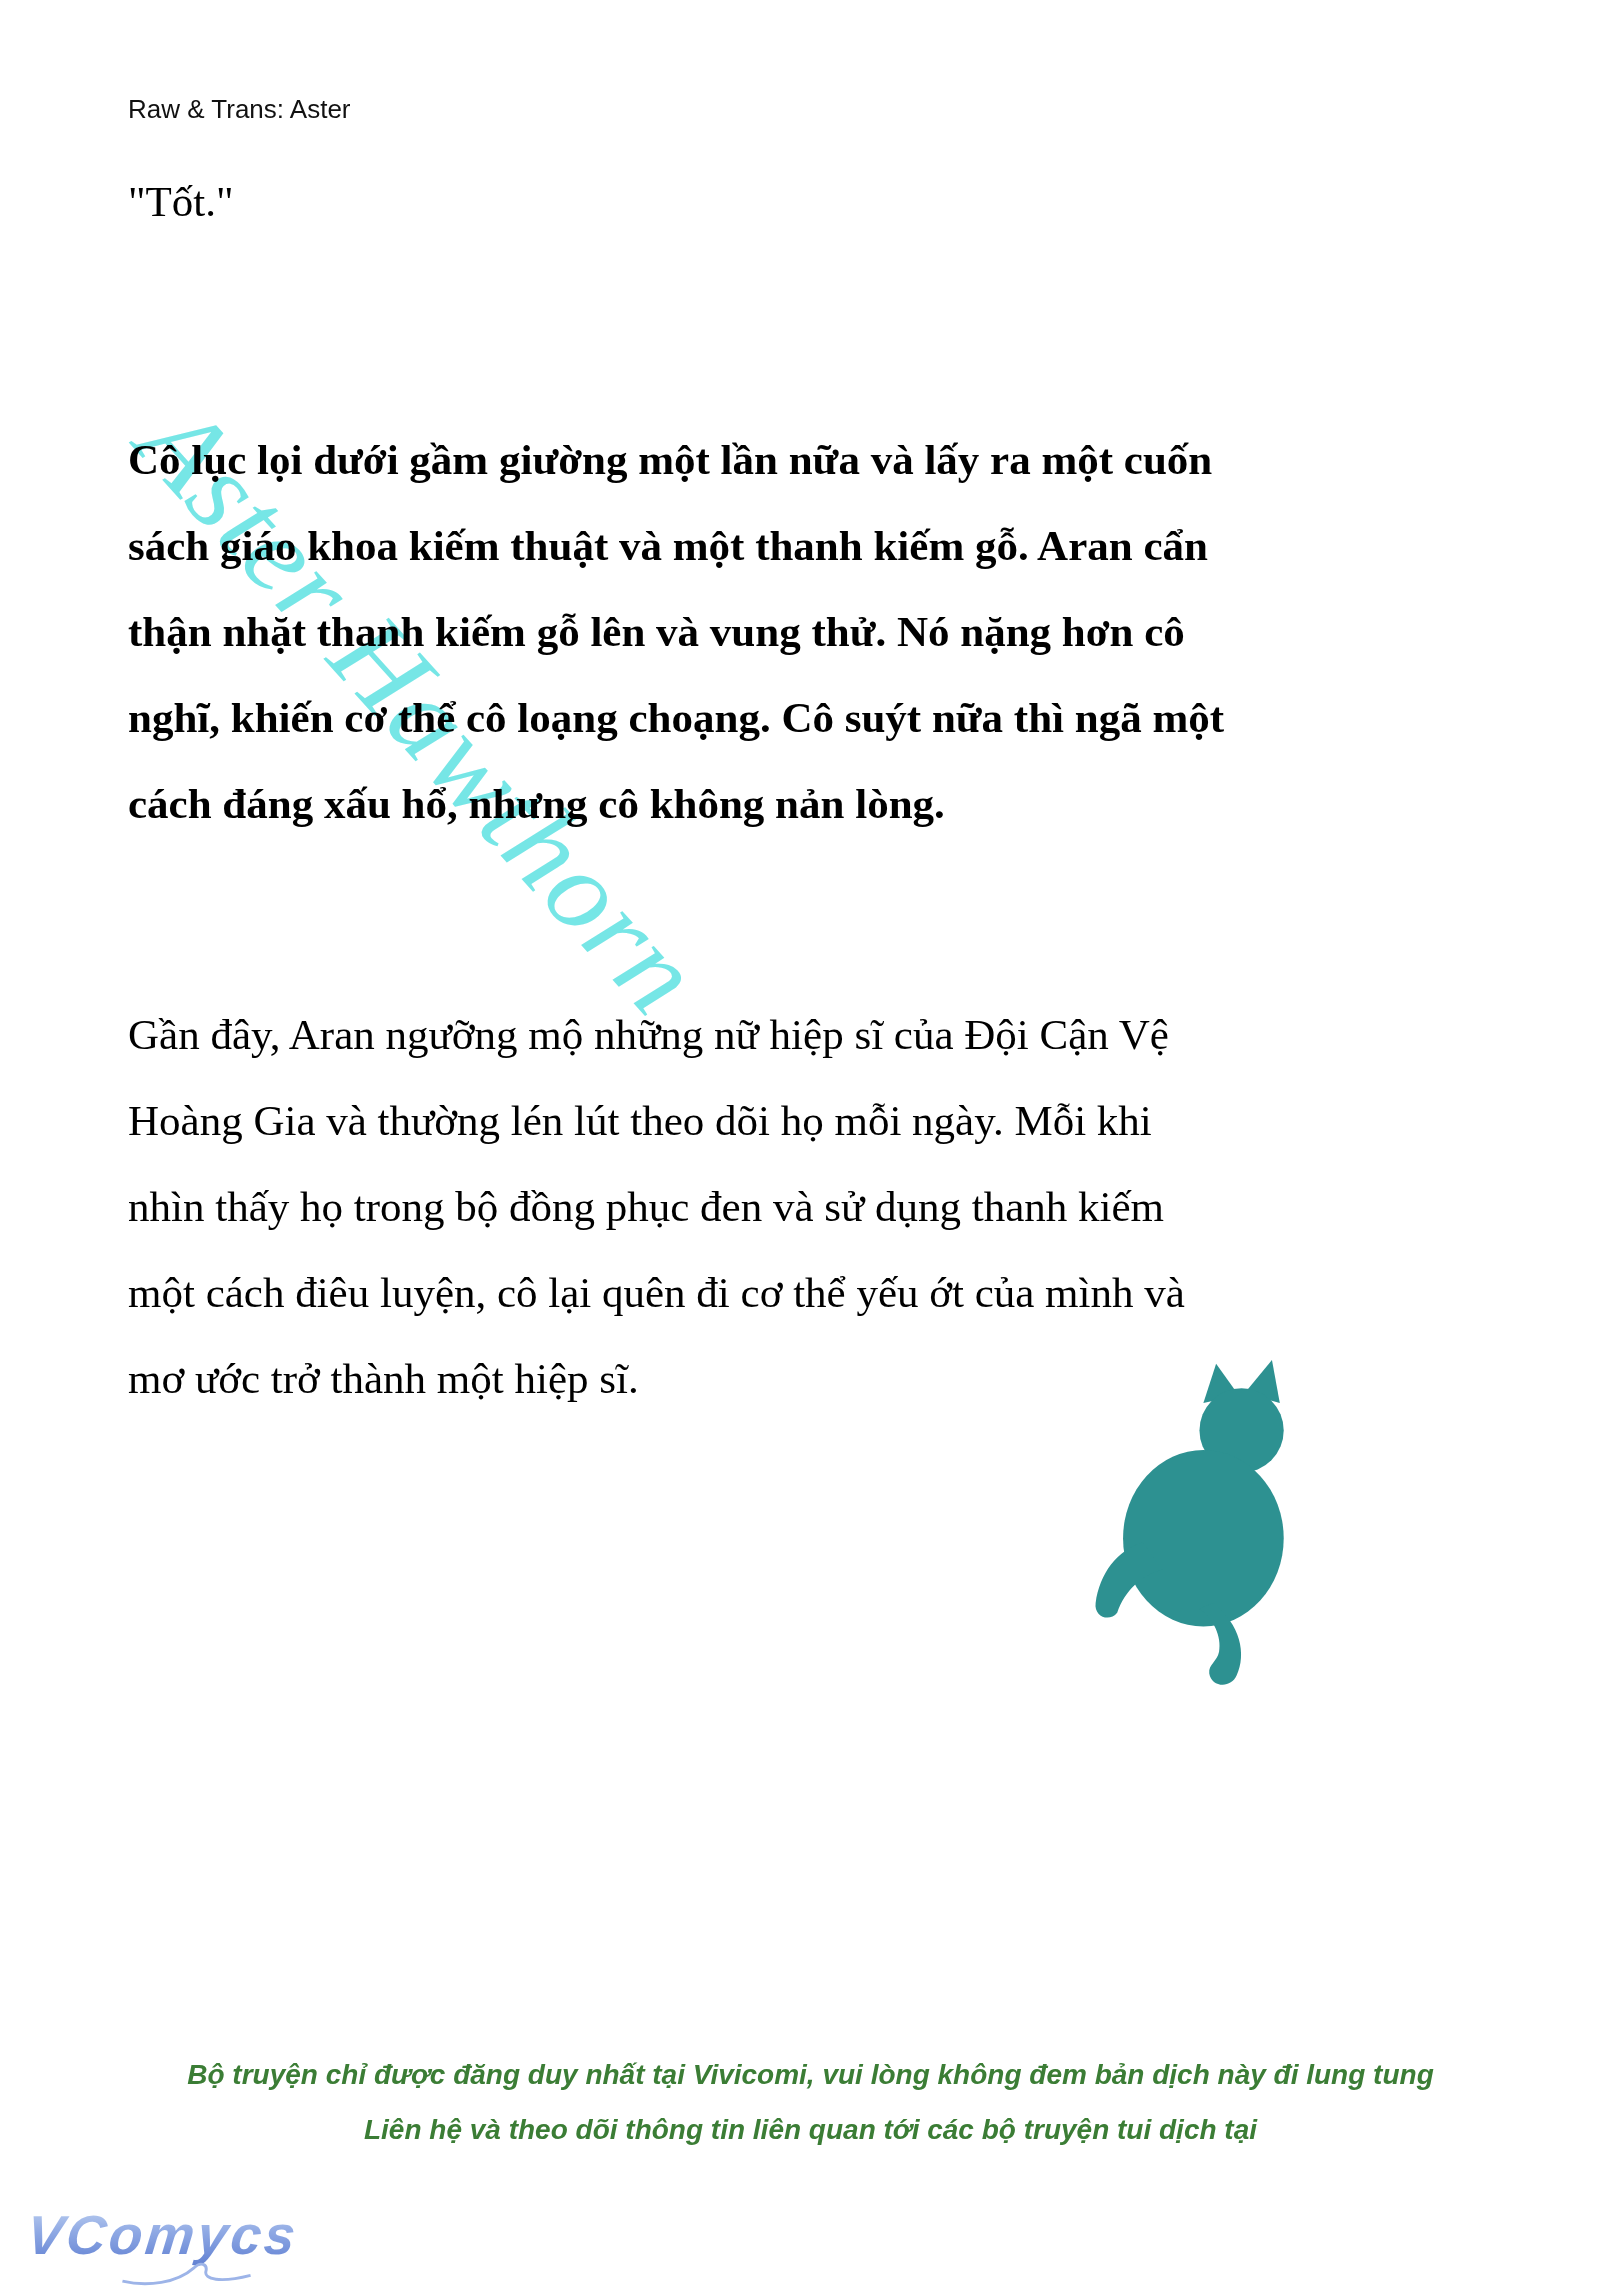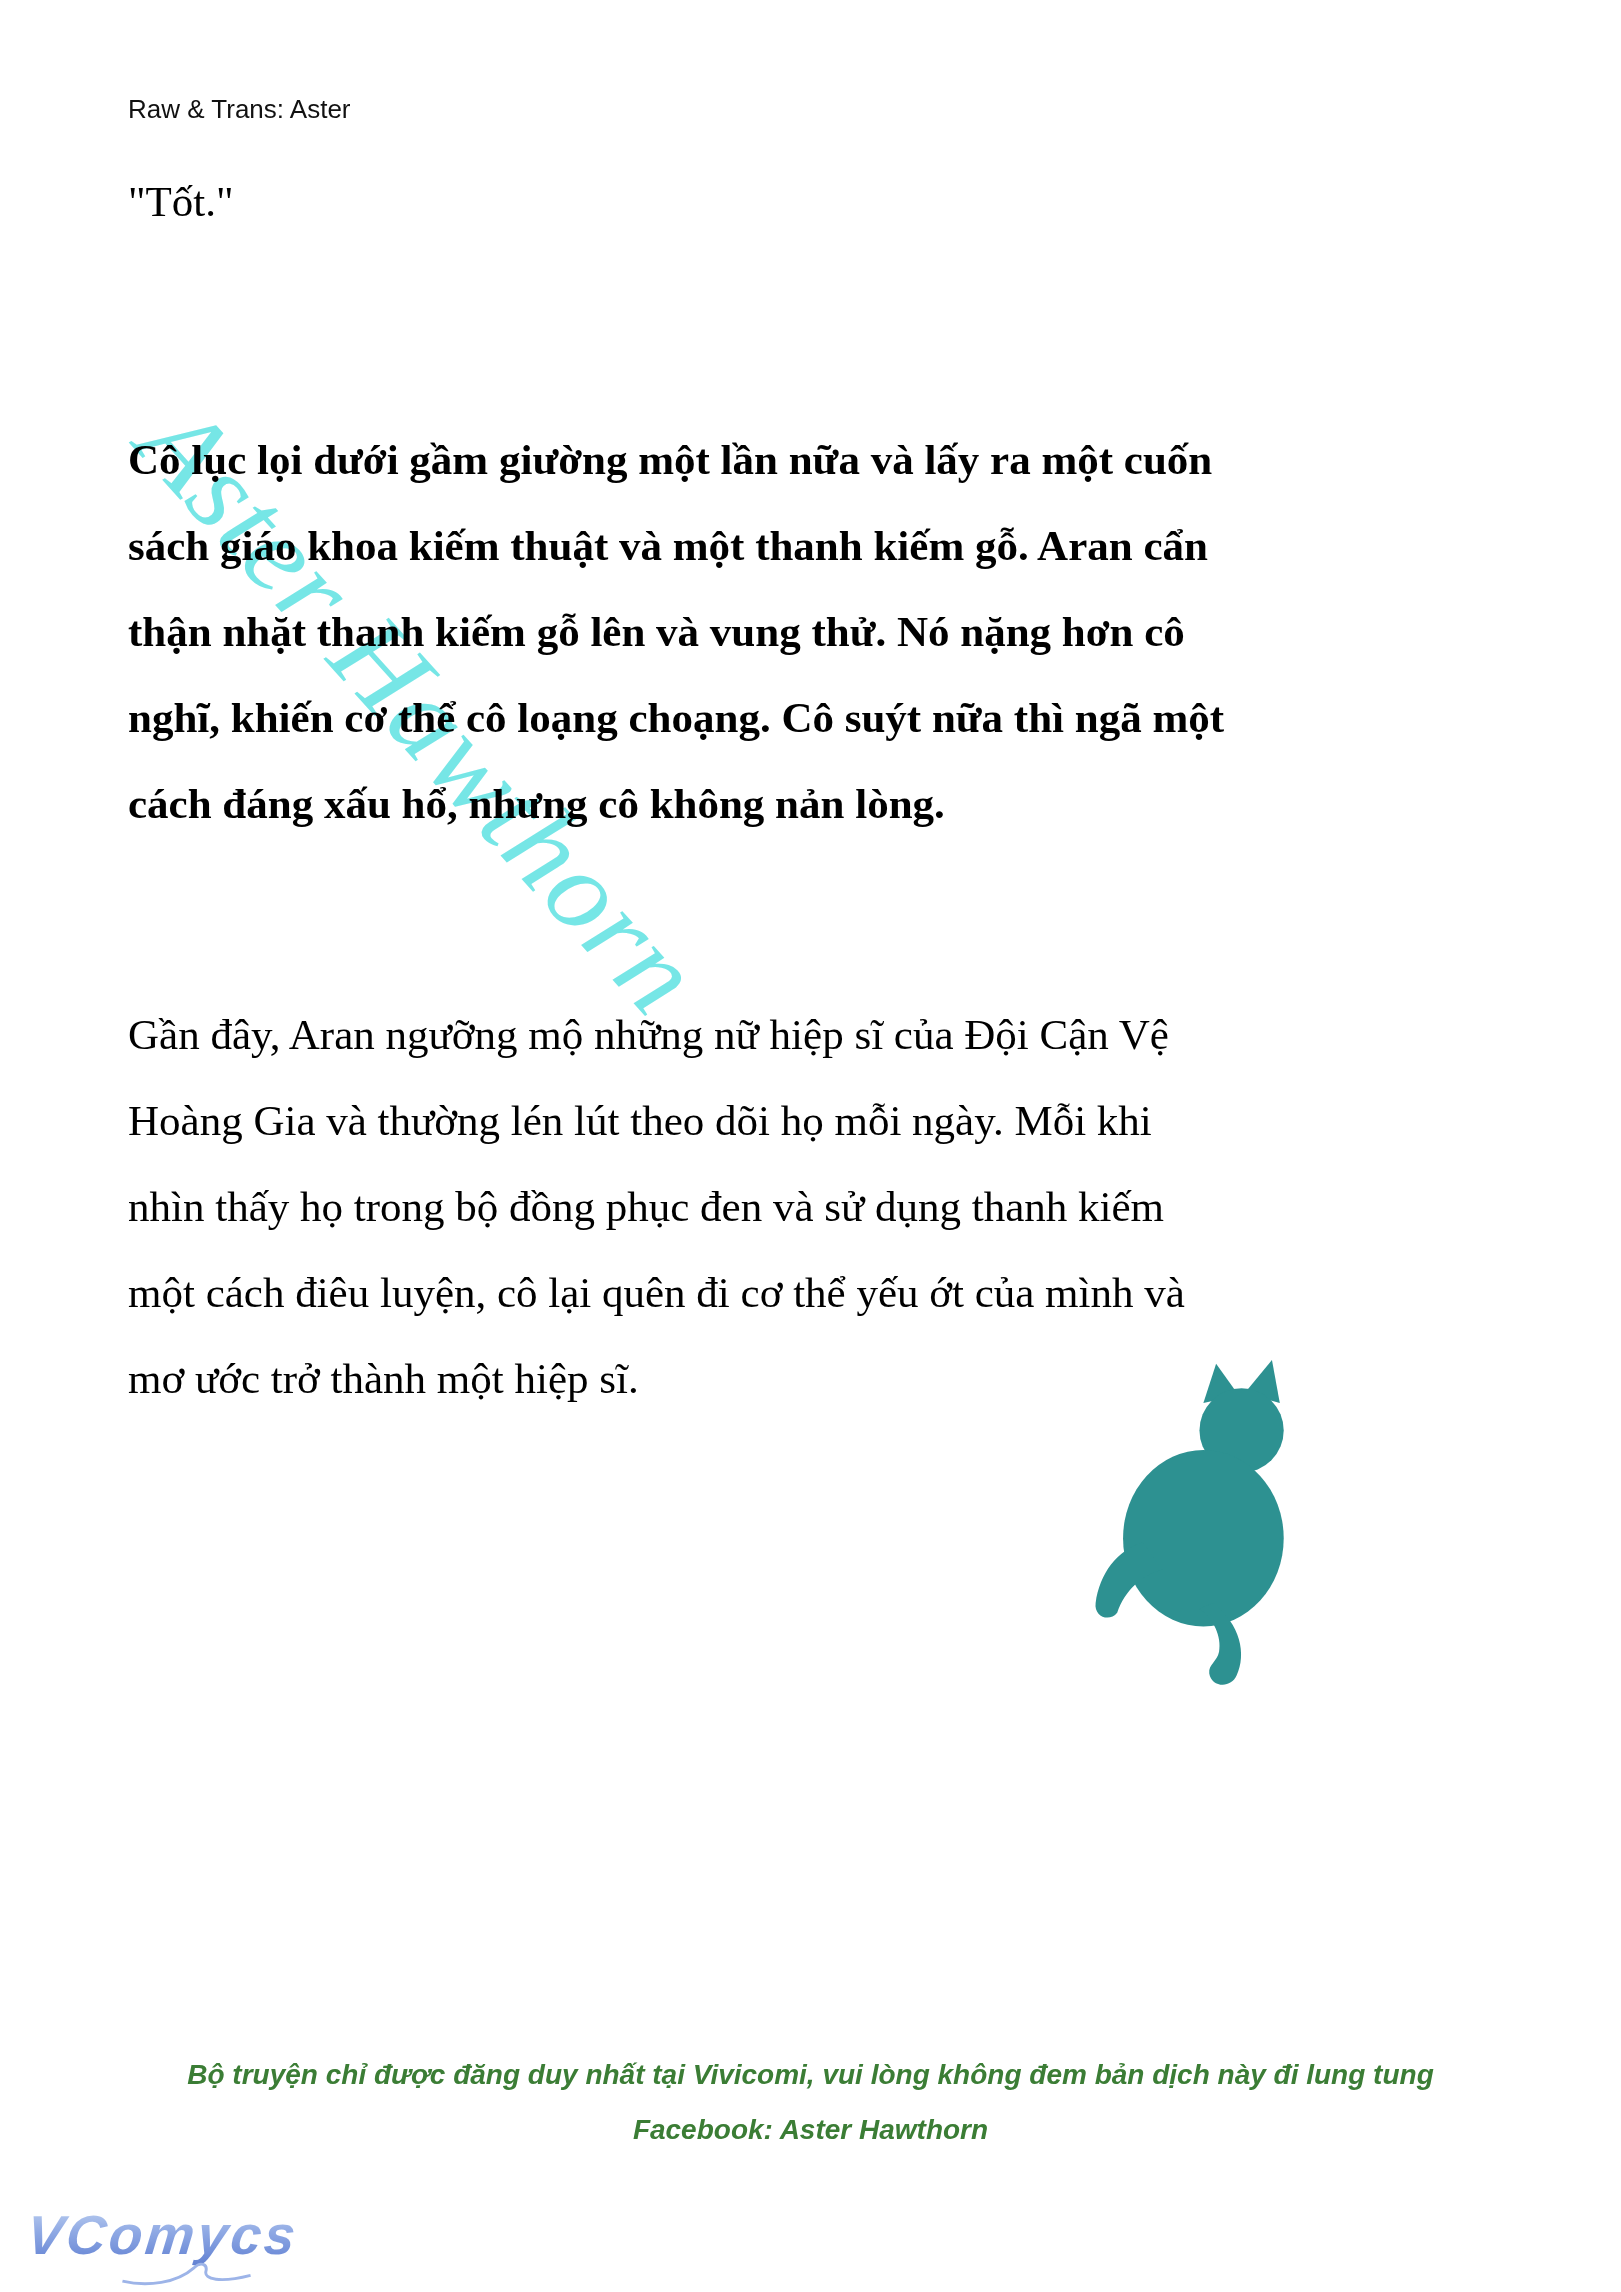--- a/index.html
+++ b/index.html
@@ -148,21 +148,21 @@
 
   <div class="para p2">Gần đây, Aran ngưỡng mộ những nữ hiệp sĩ của Đội Cận Vệ
 Hoàng Gia và thường lén lút theo dõi họ mỗi ngày. Mỗi khi
 nhìn thấy họ trong bộ đồng phục đen và sử dụng thanh kiếm
 một cách điêu luyện, cô lại quên đi cơ thể yếu ớt của mình và
 mơ ước trở thành một hiệp sĩ.</div>
 
 
   <div class="footer">
     <div>Bộ truyện chỉ được đăng duy nhất tại Vivicomi, vui lòng không đem bản dịch này đi lung tung</div>
-    <div>Facebook: Aster Hawthorn</div>
+    <div>Liên hệ và theo dõi thông tin liên quan tới các bộ truyện tui dịch tại</div>
   </div>
 
   <div class="logo">VComycs</div>
   <svg class="logo-swirl" viewBox="0 0 140 34" xmlns="http://www.w3.org/2000/svg">
     <path d="M4,28 C30,34 60,30 78,14 C84,8 92,10 90,18 C88,26 104,30 136,22"></path>
   </svg>
 
 </div>
 
 

